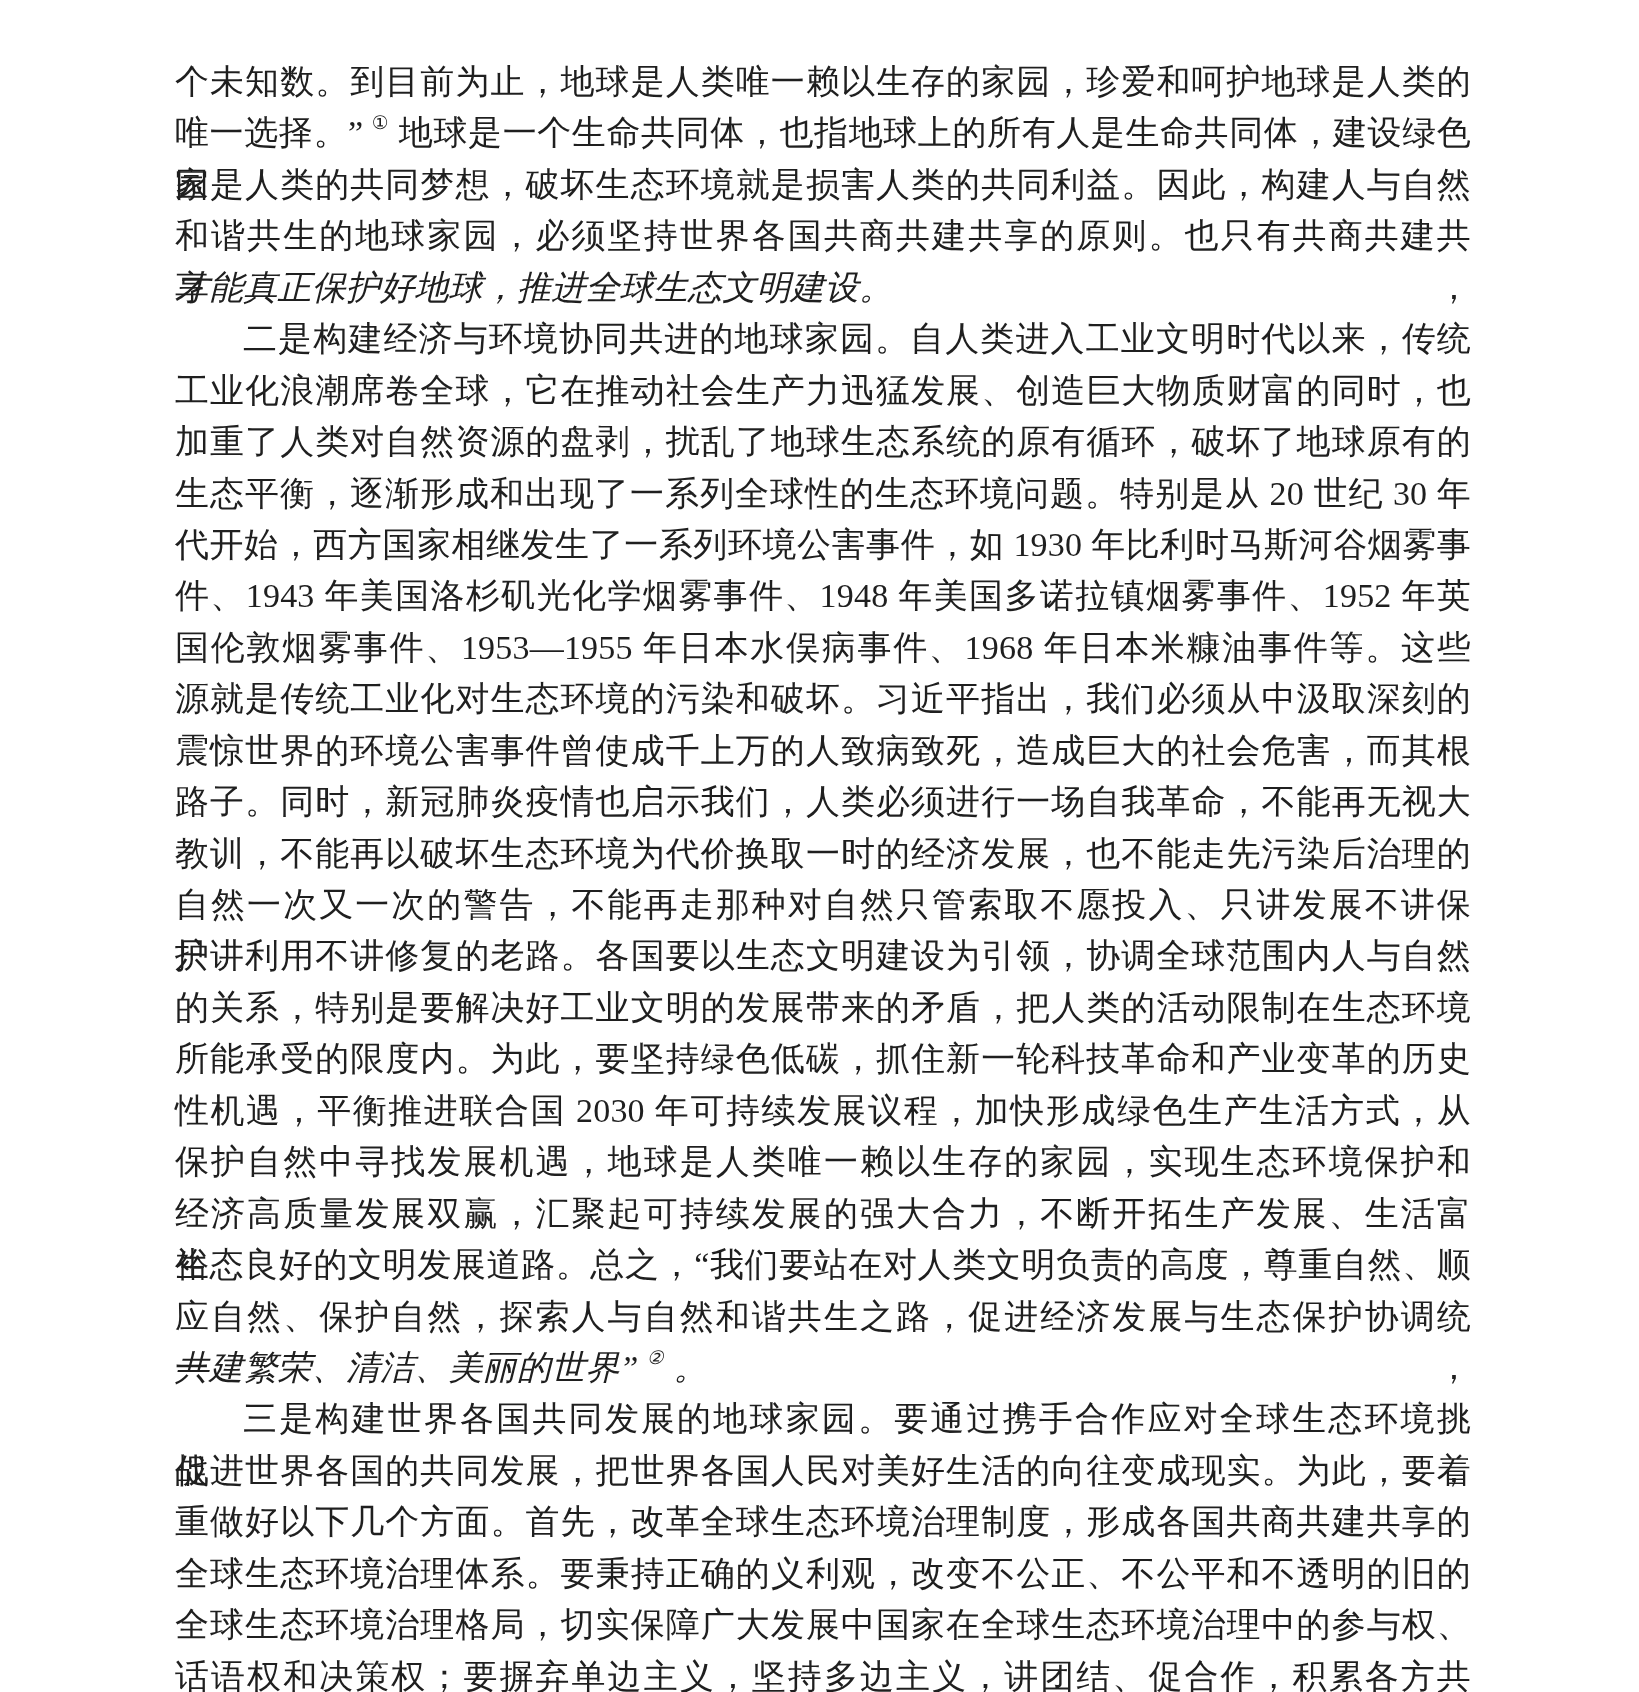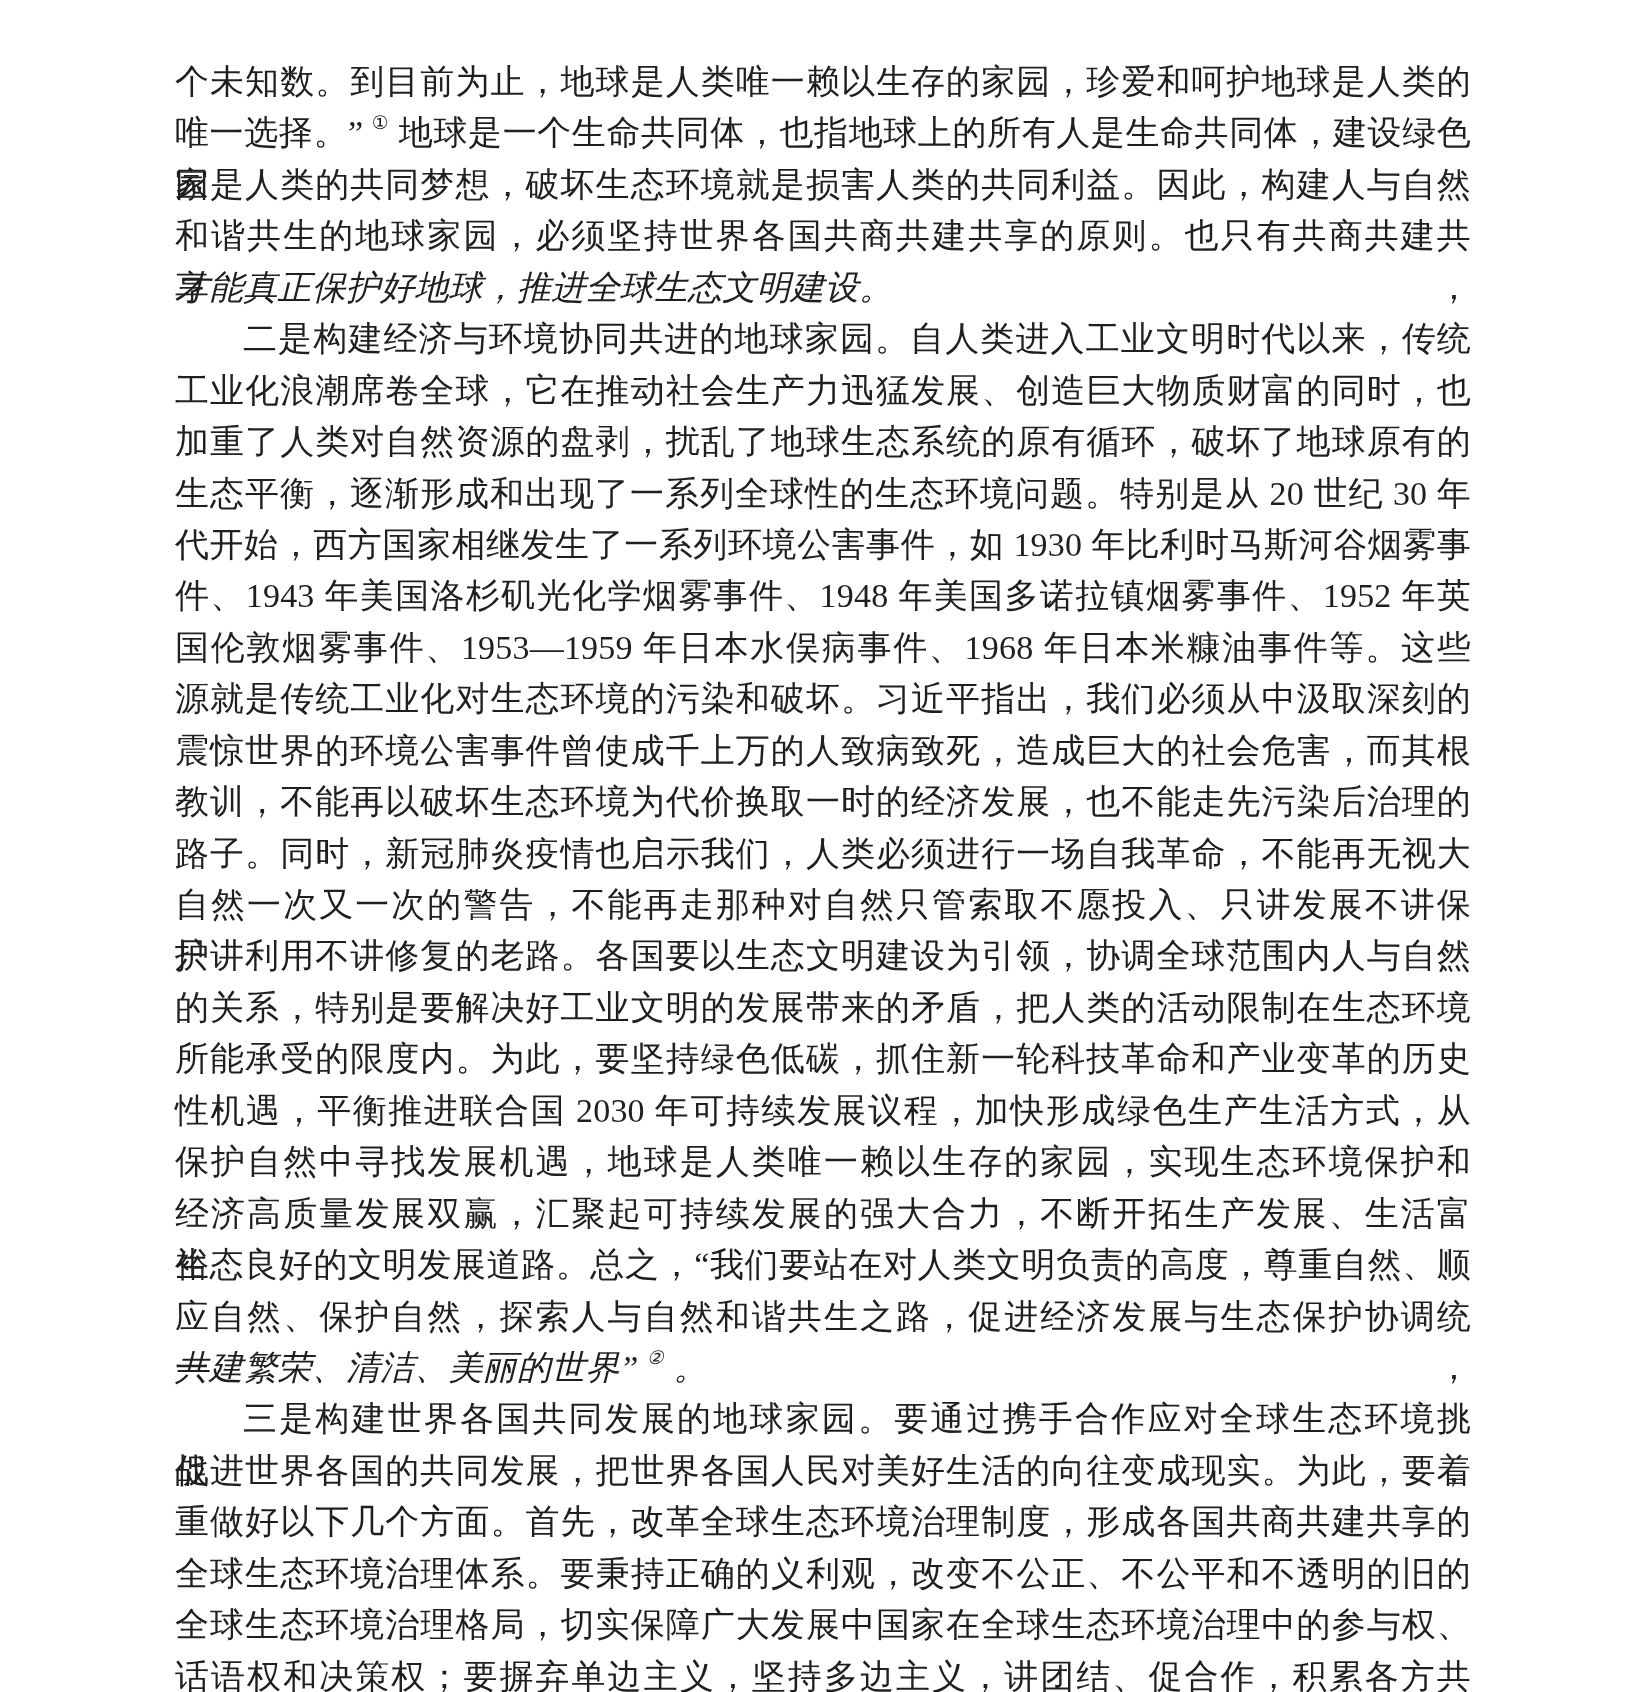--- a/index.html
+++ b/index.html
@@ -63,25 +63,25 @@
       <div class="line"><span>唯一选择。”</span><sup>①</sup><span>地球是一个生命共同体，也指地球上的所有人是生命共同体，建设绿色家</span></div>
       <div class="line">园是人类的共同梦想，破坏生态环境就是损害人类的共同利益。因此，构建人与自然</div>
       <div class="line">和谐共生的地球家园，必须坚持世界各国共商共建共享的原则。也只有共商共建共享，</div>
       <div class="line last">才能真正保护好地球，推进全球生态文明建设。</div>
       <div class="line indent">二是构建经济与环境协同共进的地球家园。自人类进入工业文明时代以来，传统</div>
       <div class="line">工业化浪潮席卷全球，它在推动社会生产力迅猛发展、创造巨大物质财富的同时，也</div>
       <div class="line">加重了人类对自然资源的盘剥，扰乱了地球生态系统的原有循环，破坏了地球原有的</div>
       <div class="line">生态平衡，逐渐形成和出现了一系列全球性的生态环境问题。特别是从 20 世纪 30 年</div>
       <div class="line">代开始，西方国家相继发生了一系列环境公害事件，如 1930 年比利时马斯河谷烟雾事</div>
       <div class="line">件、1943 年美国洛杉矶光化学烟雾事件、1948 年美国多诺拉镇烟雾事件、1952 年英</div>
-      <div class="line">国伦敦烟雾事件、1953—1959 年日本水俣病事件、1968 年日本米糠油事件等。这些</div>
+      <div class="line">国伦敦烟雾事件、1953—1955 年日本水俣病事件、1968 年日本米糠油事件等。这些</div>
       <div class="line">源就是传统工业化对生态环境的污染和破坏。习近平指出，我们必须从中汲取深刻的</div>
       <div class="line">震惊世界的环境公害事件曾使成千上万的人致病致死，造成巨大的社会危害，而其根</div>
+      <div class="line">路子。同时，新冠肺炎疫情也启示我们，人类必须进行一场自我革命，不能再无视大</div>
       <div class="line">教训，不能再以破坏生态环境为代价换取一时的经济发展，也不能走先污染后治理的</div>
-      <div class="line">路子。同时，新冠肺炎疫情也启示我们，人类必须进行一场自我革命，不能再无视大</div>
       <div class="line">自然一次又一次的警告，不能再走那种对自然只管索取不愿投入、只讲发展不讲保护、</div>
       <div class="line">只讲利用不讲修复的老路。各国要以生态文明建设为引领，协调全球范围内人与自然</div>
       <div class="line">的关系，特别是要解决好工业文明的发展带来的矛盾，把人类的活动限制在生态环境</div>
       <div class="line">所能承受的限度内。为此，要坚持绿色低碳，抓住新一轮科技革命和产业变革的历史</div>
       <div class="line">性机遇，平衡推进联合国 2030 年可持续发展议程，加快形成绿色生产生活方式，从</div>
       <div class="line">保护自然中寻找发展机遇，地球是人类唯一赖以生存的家园，实现生态环境保护和</div>
       <div class="line">经济高质量发展双赢，汇聚起可持续发展的强大合力，不断开拓生产发展、生活富裕、</div>
       <div class="line">生态良好的文明发展道路。总之，“我们要站在对人类文明负责的高度，尊重自然、顺</div>
       <div class="line">应自然、保护自然，探索人与自然和谐共生之路，促进经济发展与生态保护协调统一，</div>
       <div class="line last"><span>共建繁荣、清洁、美丽的世界”</span><sup>②</sup><span>。</span></div>

